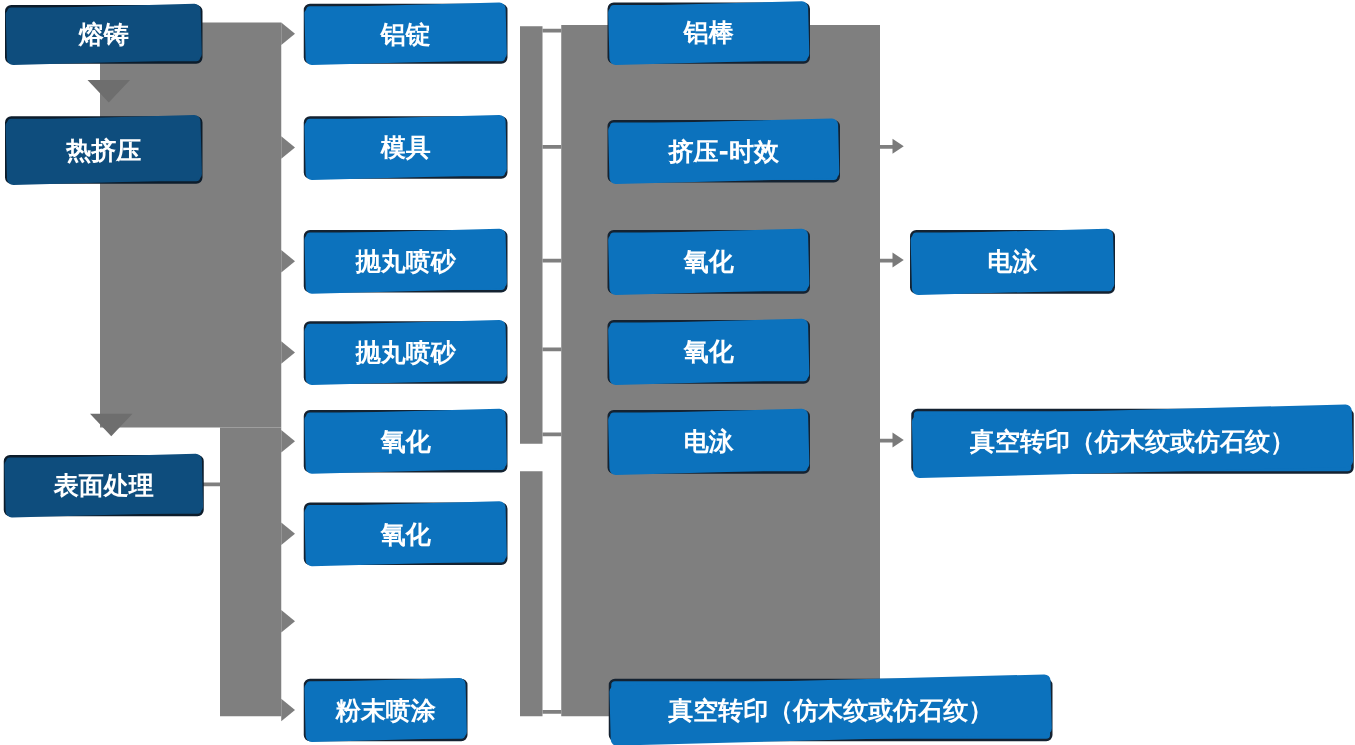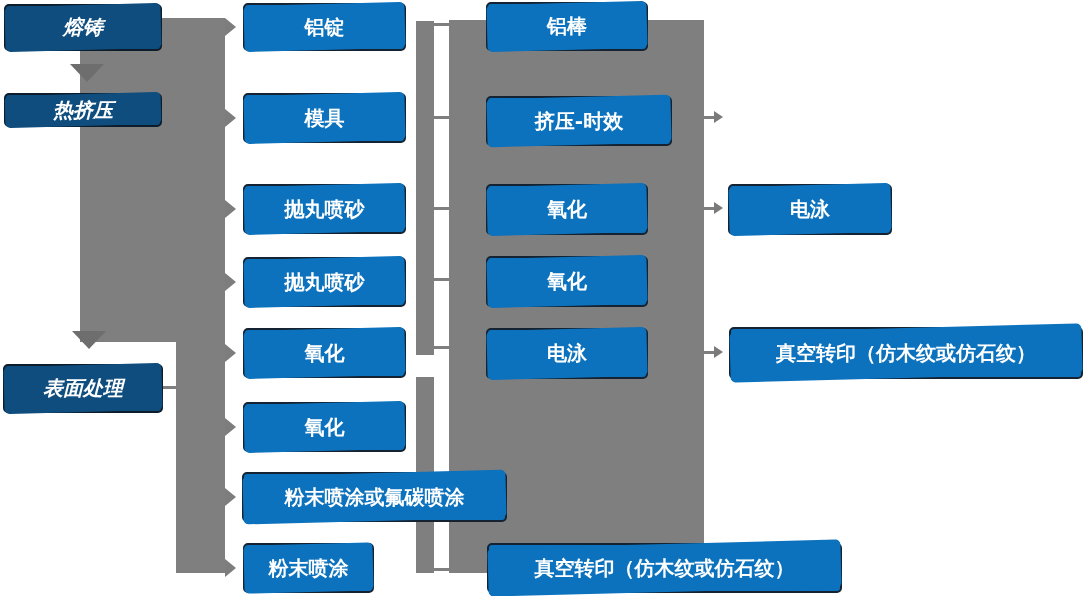--- a/index.html
+++ b/index.html
@@ -44,21 +44,21 @@
     white-space:nowrap;
   }
   .node::before{ 
     content:"";
     position:absolute;left:-1px;top:-1px;right:-1px;bottom:-1px;
     background:inherit;
     border-radius:5px;
     transform:rotate(-1.5deg);
     z-index:-1;
   }
-  .node.navy{background:#0e4d7d;border-color:#0c1c2b;font-style:italic;}
+  .node.navy{background:#0e4d7d;border-color:#0c1c2b;}
 </style>
 </head>
 <body>
 
 <div class="stage">
 
   <div class="gray" style="left:80px;top:18px;width:145px;height:324px"></div>
 
   <div class="gray" style="left:176px;top:342px;width:49px;height:231px"></div>
 
@@ -92,21 +92,21 @@
   <div class="gray" style="left:704px;top:116px;width:11px;height:3px"></div>
   <div class="tri-right-sm" style="left:714px;top:111px"></div>
   <div class="gray" style="left:704px;top:207px;width:11px;height:3px"></div>
   <div class="tri-right-sm" style="left:714px;top:202px"></div>
   <div class="gray" style="left:704px;top:351px;width:11px;height:3px"></div>
   <div class="tri-right-sm" style="left:714px;top:346px"></div>
 
   <div class="node navy" style="left:4px;top:4px;width:158px;height:47px">
     <span>熔铸</span>
   </div>
-  <div class="node navy" style="left:4px;top:93px;width:158px;height:34px">
+  <div class="node navy" style="left:4px;top:93px;width:158px;height:54px">
     <span>热挤压</span>
   </div>
   <div class="node" style="left:243px;top:3px;width:163px;height:48px">
     <span>铝锭</span>
   </div>
 
   <div class="node navy" style="left:3px;top:364px;width:160px;height:49px">
     <span>表面处理</span>
   </div>
   <div class="node" style="left:243px;top:93px;width:163px;height:50px">
@@ -116,23 +116,20 @@
     <span>抛丸喷砂</span>
   </div>
   <div class="node" style="left:243px;top:257px;width:163px;height:50px">
     <span>抛丸喷砂</span>
   </div>
   <div class="node" style="left:243px;top:328px;width:163px;height:50px">
     <span>氧化</span>
   </div>
   <div class="node" style="left:243px;top:402px;width:163px;height:50px">
     <span>氧化</span>
-  </div>
-  <div class="node" style="left:242px;top:472px;width:265px;height:50px">
-    <span>粉末喷涂或氟碳喷涂</span>
   </div>
   <div class="node" style="left:243px;top:543px;width:131px;height:50px">
     <span>粉末喷涂</span>
   </div>
 
   <div class="node" style="left:486px;top:2px;width:162px;height:49px">
     <span>铝棒</span>
   </div>
   <div class="node" style="left:486px;top:96px;width:186px;height:50px">
     <span>挤压-时效</span>

